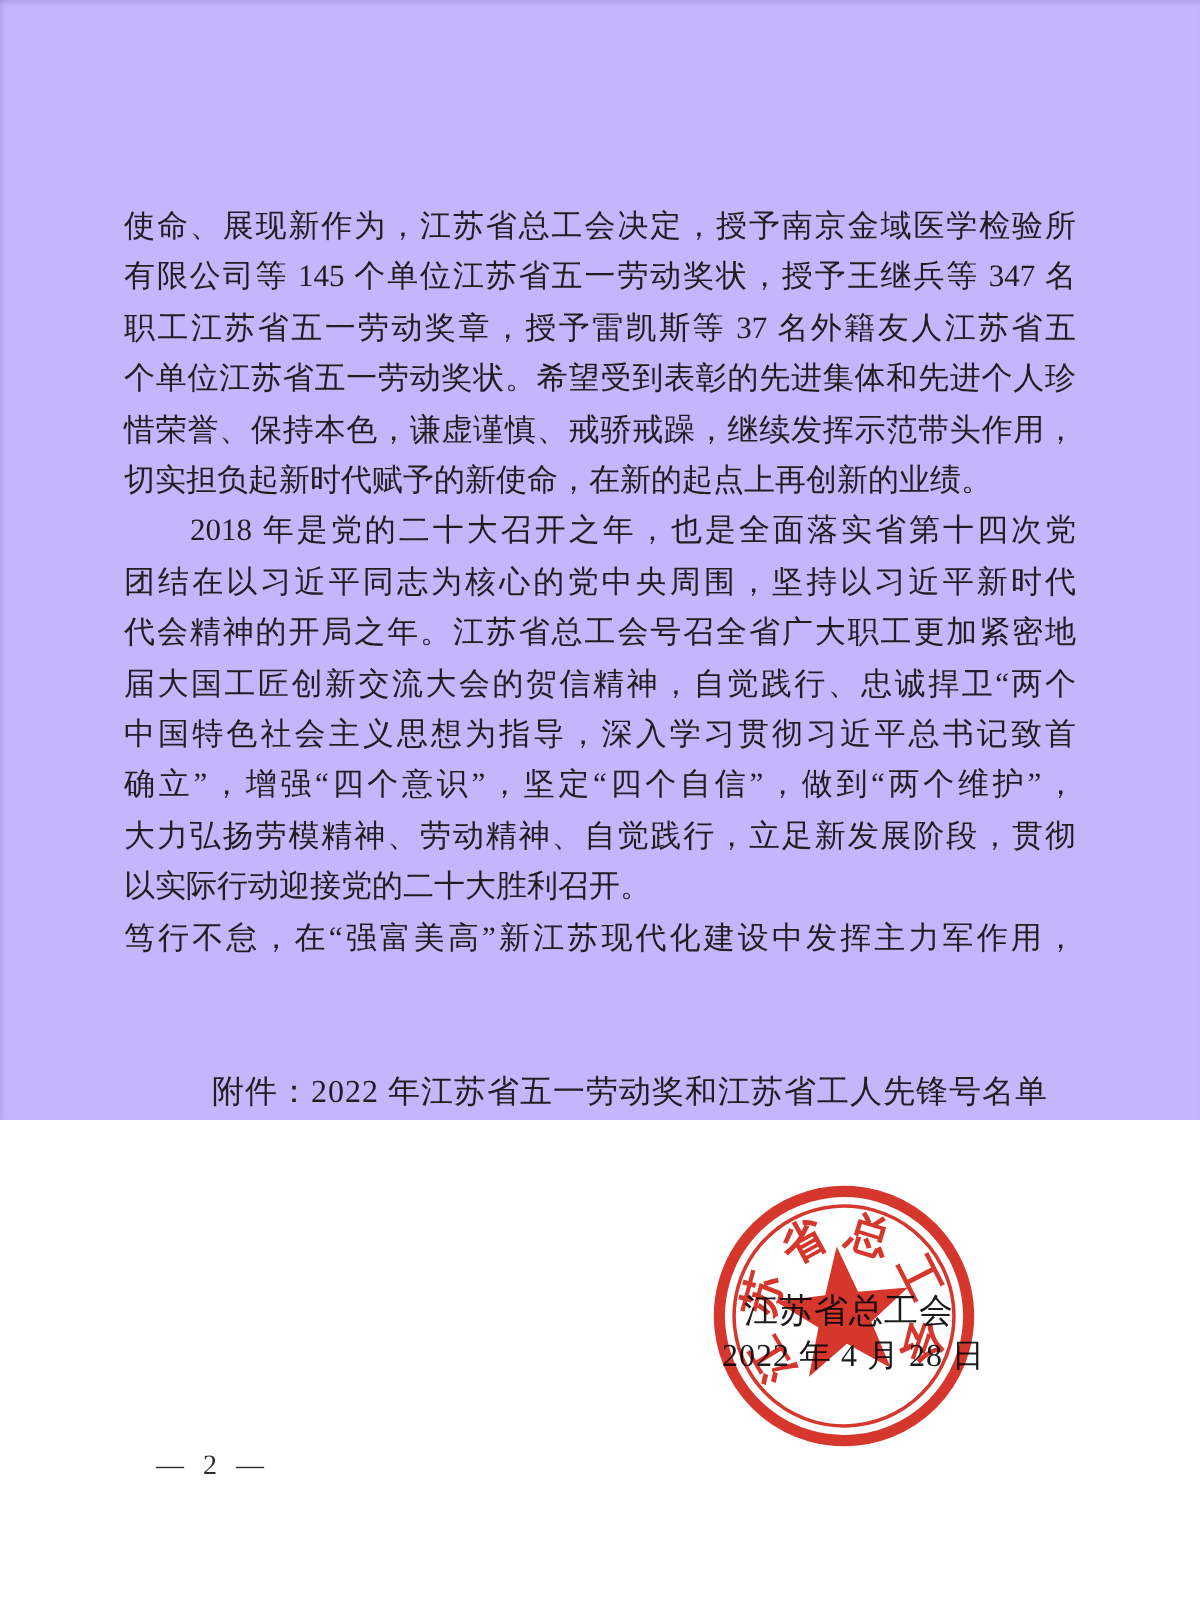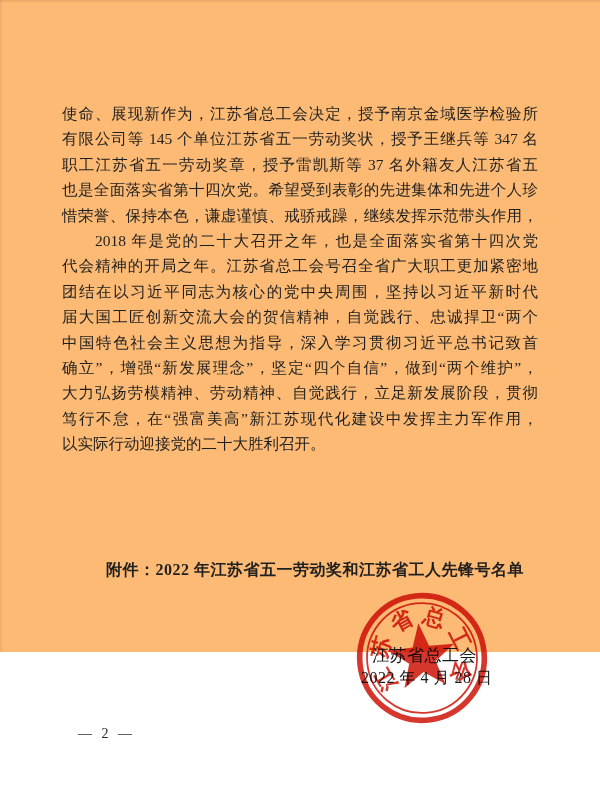--- a/index.html
+++ b/index.html
@@ -6,22 +6,22 @@
     margin: 0;
     padding: 0;
     width: 600px;
     height: 800px;
     background: #ffffff;
     overflow: hidden;
   }
   .page {
     position: relative;
     width: 600px;
-    height: 652px;
-    background: #fdba74;
+    height: 560px;
+    background: #c4b5fd;
     font-family: "Liberation Serif", "DejaVu Serif", serif;
     color: #1f1f1f;
     box-shadow: inset 0 3px 3px -2px rgba(0,0,0,0.12),
                 inset 3px 0 3px -2px rgba(0,0,0,0.09);
   }
   .body-text {
     position: absolute;
     left: 62px;
     top: 101px;
     width: 476px;
@@ -36,25 +36,24 @@
     white-space: normal;
     text-align: justify;
     text-align-last: justify;
   }
   .line.indent {
     text-indent: 33px;
   }
   .attachment {
     position: absolute;
     left: 106px;
-    top: 560px;
+    top: 536px;
     font-size: 16px;
     letter-spacing: 0.5px;
     color: #1f1f1f;
-    font-weight: bold;
   }
   .sign-org {
     position: absolute;
     left: 372px;
     top: 644px;
     font-size: 17px;
     letter-spacing: 0.5px;
     color: #1c1c1c;
   }
   .sign-date {
@@ -90,33 +89,34 @@
 </head>
 <body>
 
 <div class="page">
 
   <div class="body-text">
     <div class="para">
       <div class="line j">使命、展现新作为，江苏省总工会决定，授予南京金域医学检验所</div>
       <div class="line j">有限公司等 145 个单位江苏省五一劳动奖状，授予王继兵等 347 名</div>
       <div class="line j">职工江苏省五一劳动奖章，授予雷凯斯等 37 名外籍友人江苏省五</div>
-      <div class="line j">也是全面落实省第十四次党。希望受到表彰的先进集体和先进个人珍</div>
+      <div class="line j">个单位江苏省五一劳动奖状。希望受到表彰的先进集体和先进个人珍</div>
       <div class="line j">惜荣誉、保持本色，谦虚谨慎、戒骄戒躁，继续发挥示范带头作用，</div>
+      <div class="line">切实担负起新时代赋予的新使命，在新的起点上再创新的业绩。</div>
     </div>
     <div class="para">
       <div class="line j indent">2018 年是党的二十大召开之年，也是全面落实省第十四次党</div>
+      <div class="line j">团结在以习近平同志为核心的党中央周围，坚持以习近平新时代</div>
       <div class="line j">代会精神的开局之年。江苏省总工会号召全省广大职工更加紧密地</div>
-      <div class="line j">团结在以习近平同志为核心的党中央周围，坚持以习近平新时代</div>
       <div class="line j">届大国工匠创新交流大会的贺信精神，自觉践行、忠诚捍卫“两个</div>
       <div class="line j">中国特色社会主义思想为指导，深入学习贯彻习近平总书记致首</div>
-      <div class="line j">确立”，增强“新发展理念”，坚定“四个自信”，做到“两个维护”，</div>
+      <div class="line j">确立”，增强“四个意识”，坚定“四个自信”，做到“两个维护”，</div>
       <div class="line j">大力弘扬劳模精神、劳动精神、自觉践行，立足新发展阶段，贯彻</div>
+      <div class="line">以实际行动迎接党的二十大胜利召开。</div>
       <div class="line j">笃行不怠，在“强富美高”新江苏现代化建设中发挥主力军作用，</div>
-      <div class="line">以实际行动迎接党的二十大胜利召开。</div>
     </div>
   </div>
 
   <div class="attachment">附件：2022 年江苏省五一劳动奖和江苏省工人先锋号名单</div>
 
   <div class="sign-org">江苏省总工会</div>
   <div class="sign-date">2022 年 4 月 28 日</div>
 
   <svg class="seal" viewBox="0 0 200 200" xmlns="http://www.w3.org/2000/svg">
     <g transform="rotate(-6 100 100)" opacity="0.93">

